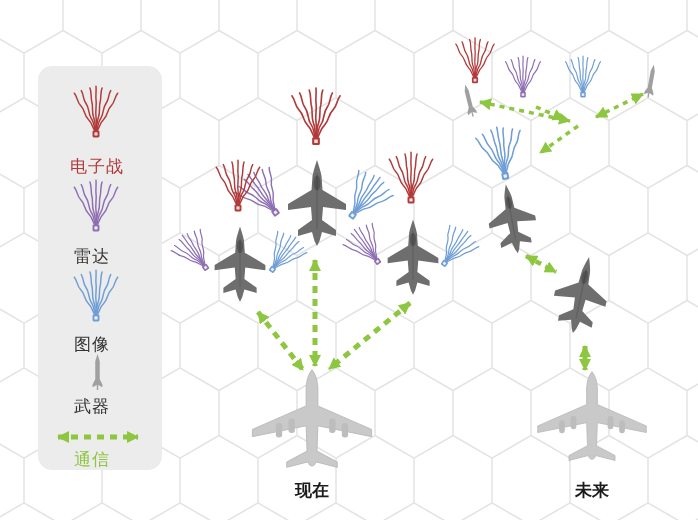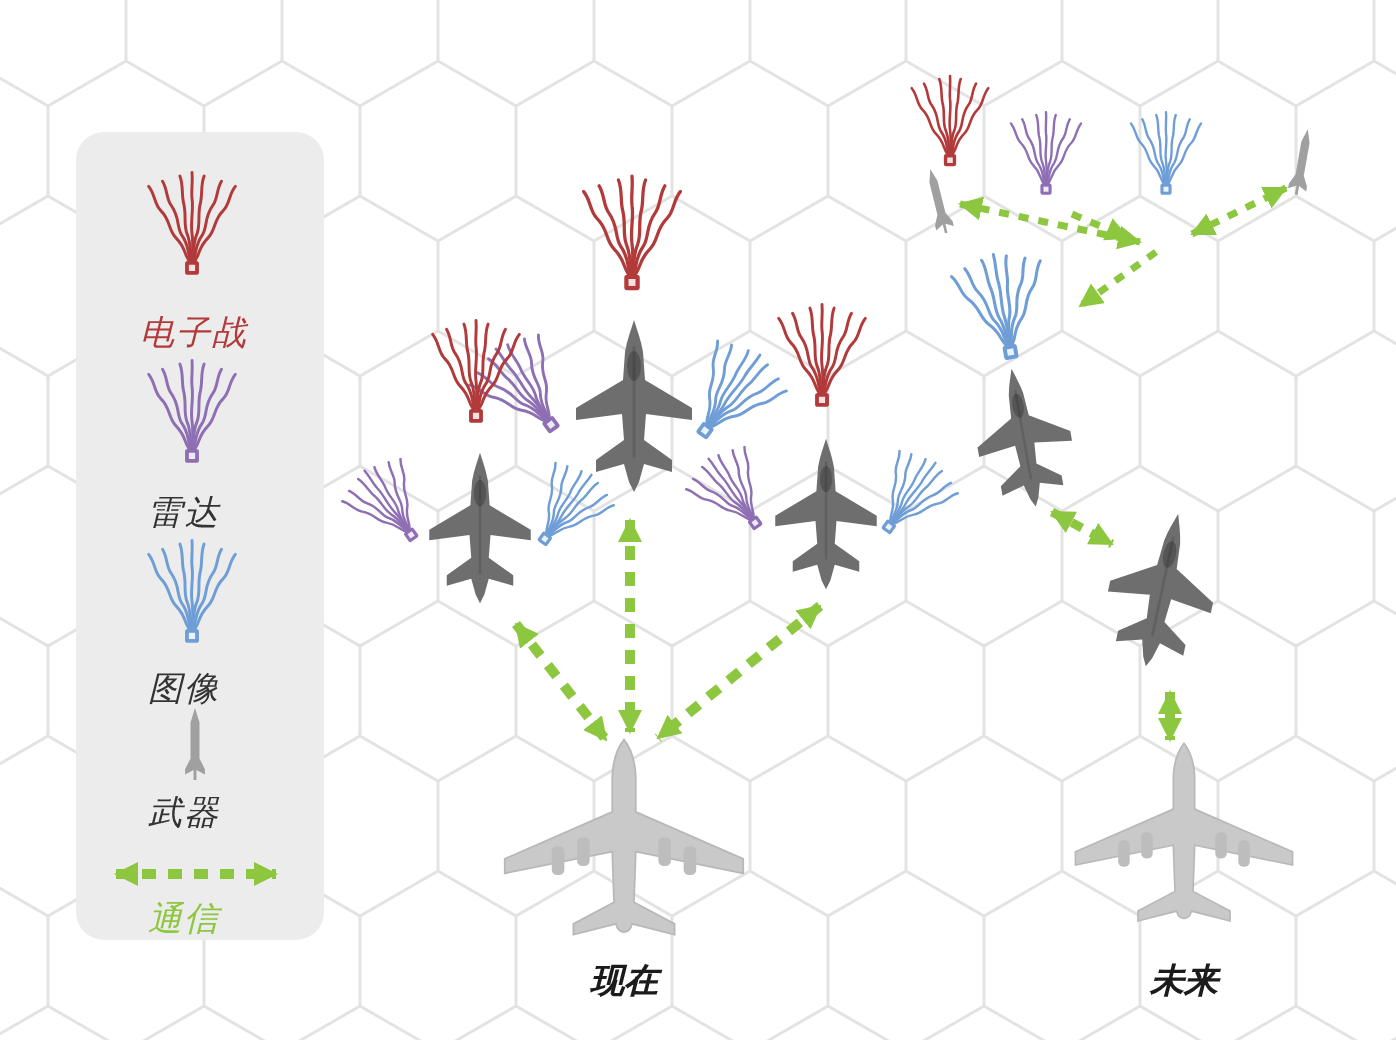--- a/index.html
+++ b/index.html
@@ -1,16 +1,16 @@
 <!DOCTYPE html>
 <html><head>
 <meta charset="utf-8">
 <style>
   html,body{margin:0;padding:0;background:#ffffff;}
-  .stage{position:relative;width:698px;height:520px;background:#3b82f6;overflow:hidden;font-style:italic;}
+  .stage{position:relative;width:698px;height:520px;background:#3b82f6;overflow:hidden;}
   svg.scene{display:block;}
   text{font-family:"Liberation Sans",sans-serif;}
   .legend-label{font-size:17px;letter-spacing:1px;}
   .scene-label{font-size:17px;font-weight:bold;}
 </style>
 </head>
 <body>
 
 <div class="stage">
 <svg class="scene" width="698" height="520" viewBox="0 0 698 520" xmlns="http://www.w3.org/2000/svg">

